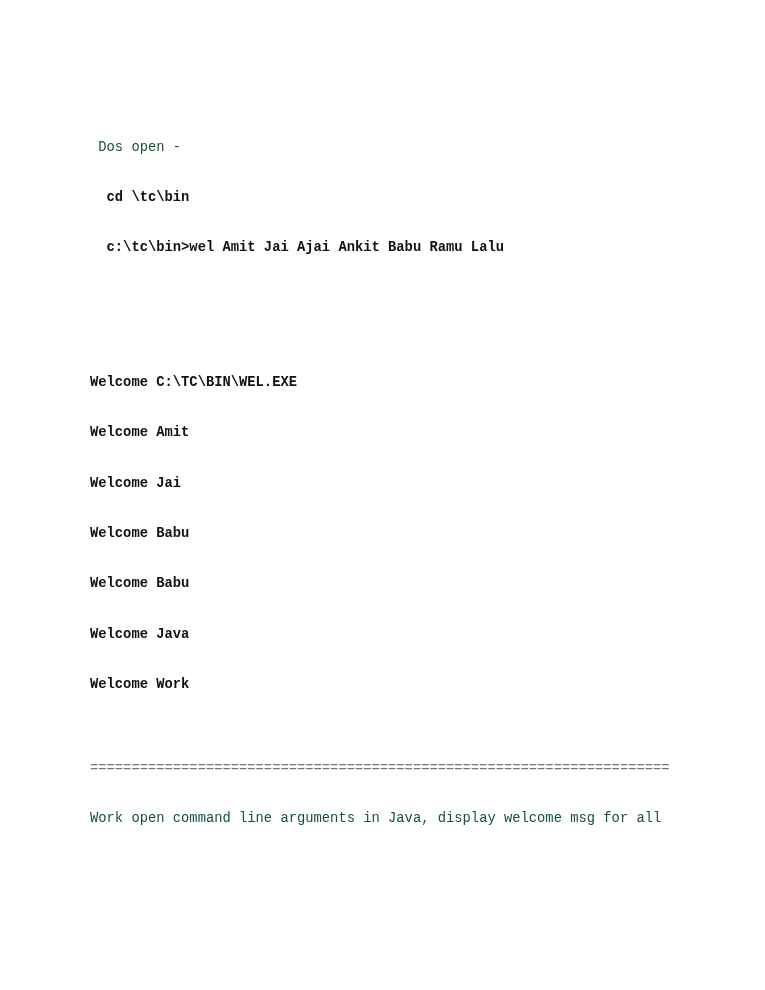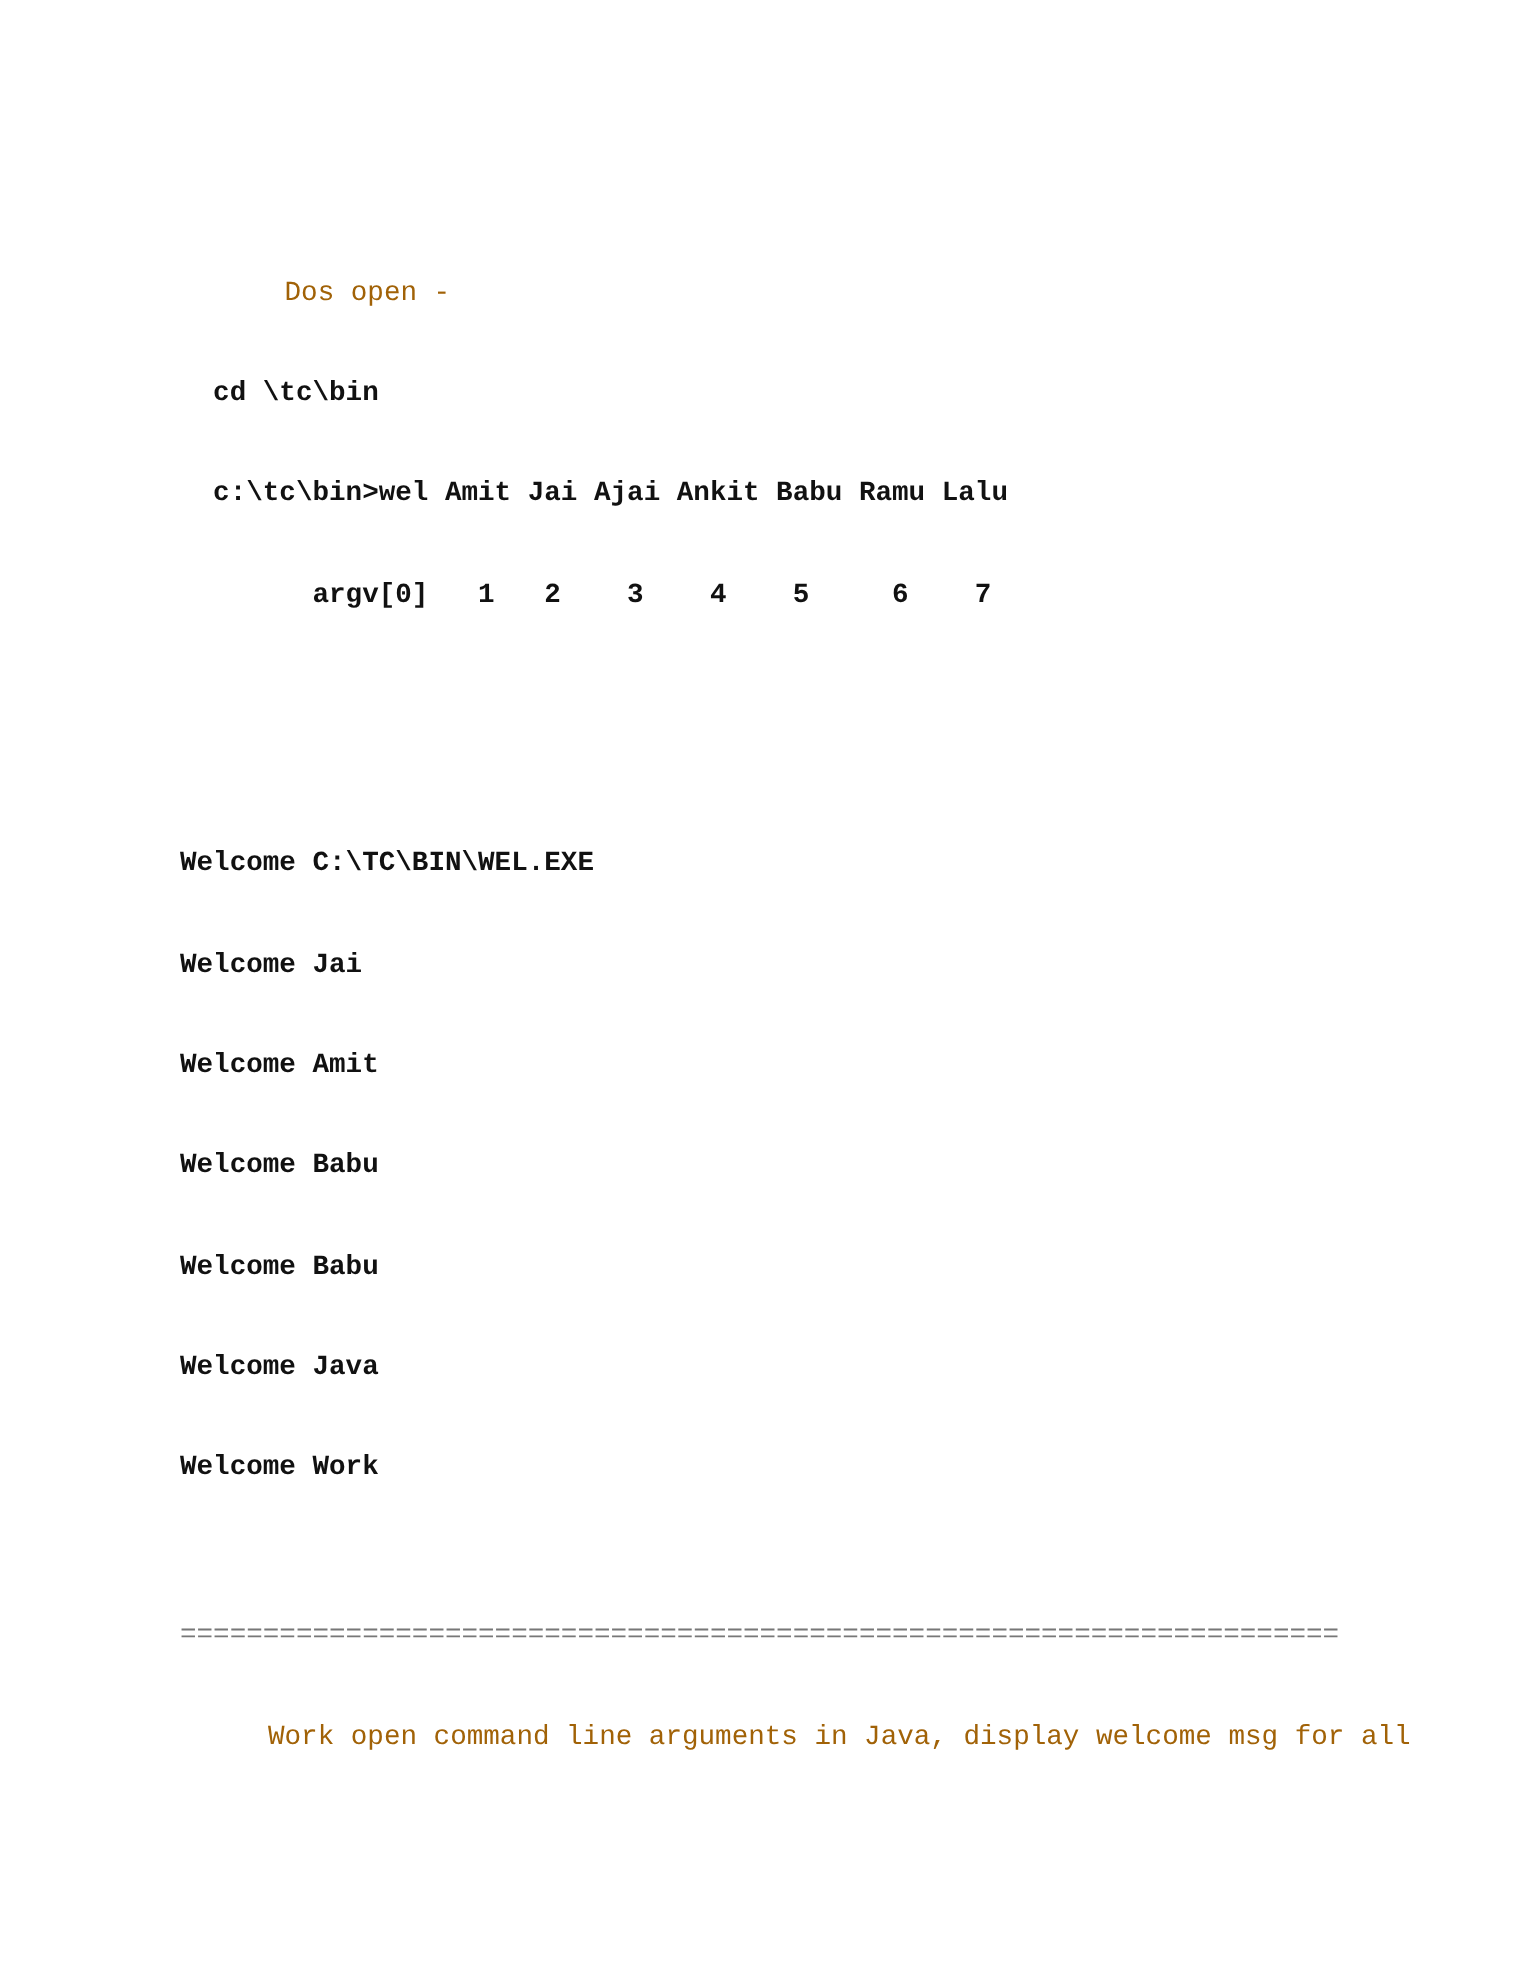--- a/index.html
+++ b/index.html
@@ -5,37 +5,36 @@
     html, body { margin: 0; padding: 0; background: #ffffff; }
     body { width: 765px; height: 990px; position: relative; overflow: hidden; }
     .page {
       position: absolute; left: 90px; top: 106px;
       font-family: "Liberation Mono", monospace;
       font-size: 13.8px; line-height: 16.8px; color: #222222;
       white-space: pre;
     }
     .ln { display: block; height: 16.8px; }
     .b { font-weight: bold; color: #111111; }
-    .n { font-weight: normal; color: #a16207; margin-left: 44px; }
+    .n { font-weight: normal; color: #14532d; }
     .sep { color: #777777; font-weight: normal; letter-spacing: 0; }
     .blank { display: block; height: 16.8px; }
   </style>
 </head>
 <body>
 
 <div class="page">
   <span class="ln n"> Dos open -</span>
   <span class="ln b">  cd \tc\bin</span>
   <span class="ln b">  c:\tc\bin&gt;wel Amit Jai Ajai Ankit Babu Ramu Lalu</span>
-  <span class="ln b">        argv[0]   1   2    3    4    5     6    7</span>
   <span class="blank"></span>
   <div>
     <span class="ln b">Welcome C:\TC\BIN\WEL.EXE</span>
+    <span class="ln b">Welcome Amit</span>
     <span class="ln b">Welcome Jai</span>
-    <span class="ln b">Welcome Amit</span>
     <span class="ln b">Welcome Babu</span>
     <span class="ln b">Welcome Babu</span>
     <span class="ln b">Welcome Java</span>
     <span class="ln b">Welcome Work</span>
   </div>
   <span class="ln sep">======================================================================</span>
   <span class="ln n">Work open command line arguments in Java, display welcome msg for all</span>
   <div>
     
     

